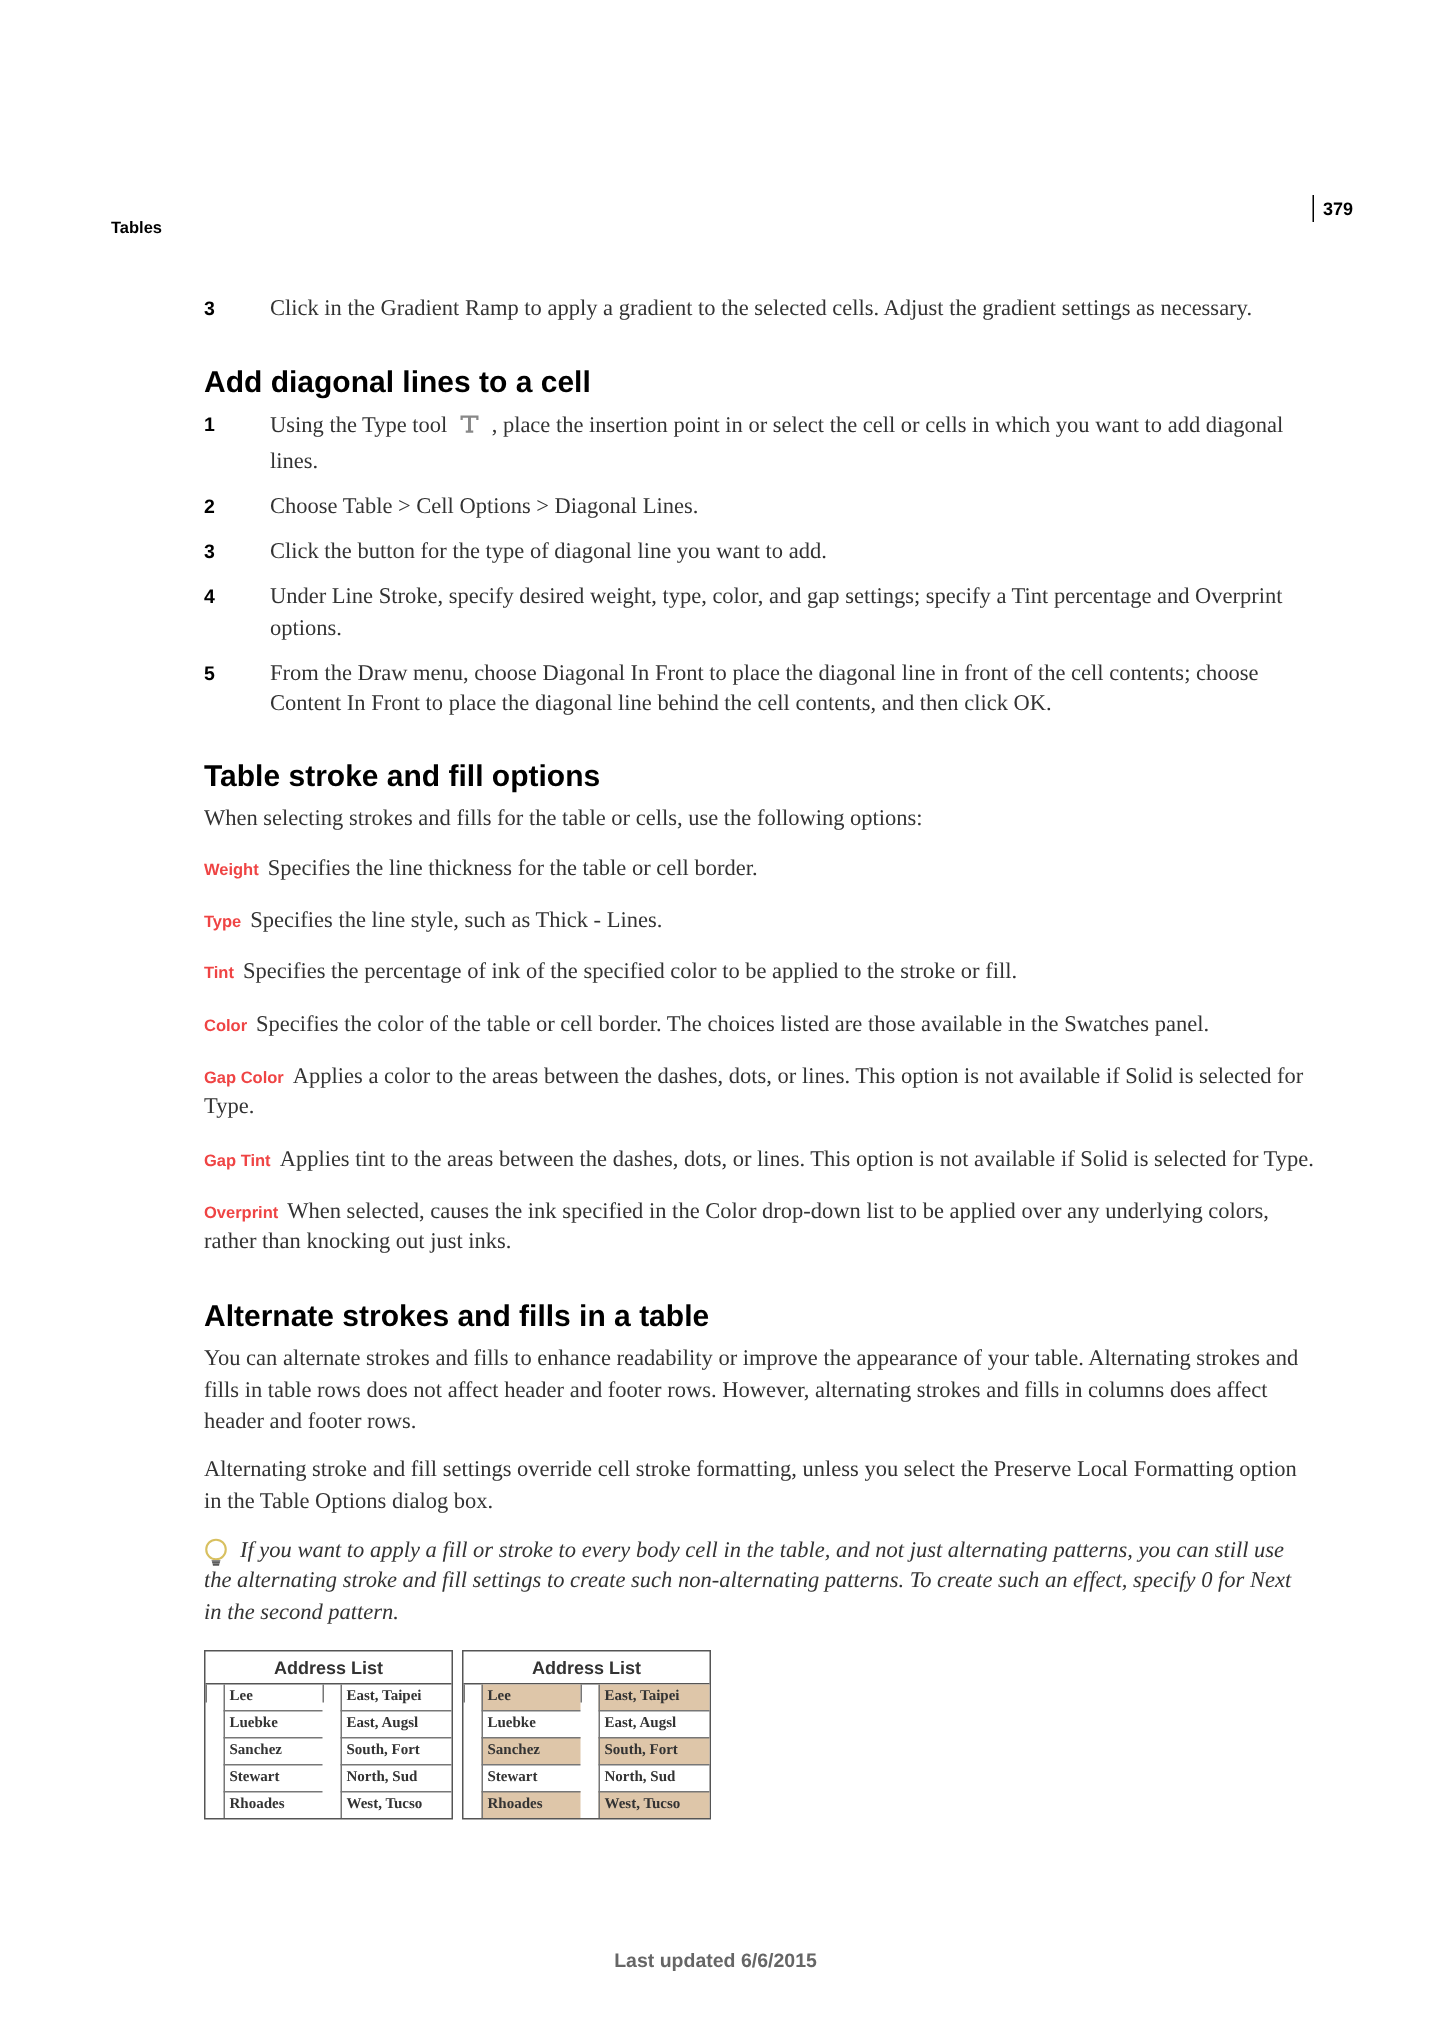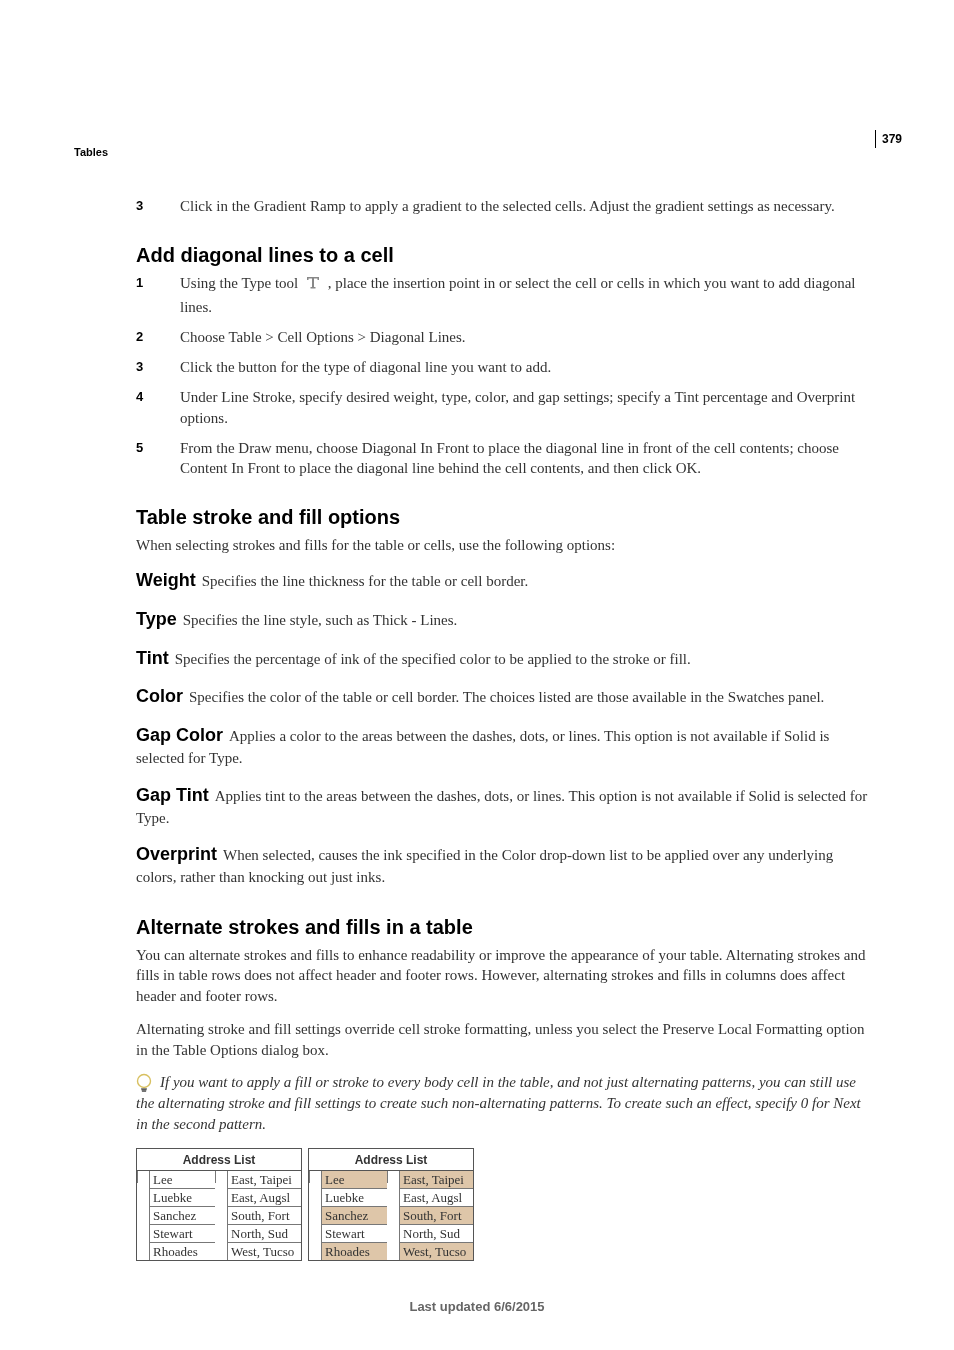--- a/index.html
+++ b/index.html
@@ -73,22 +73,22 @@
     margin: 0 0 12px 0;
   }
   .def {
     font-size: 15px;
     line-height: 1.38;
     margin: 0 0 14px 0;
   }
   .def .term {
     font-family: "Myriad Pro", "Segoe UI", Arial, sans-serif;
     font-weight: 700;
-    font-size: 18px;
-    color: #000000;
+    font-size: 11px;
+    color: #ef4444;
     margin-right: 6px;
   }
   .tip {
     position: relative;
     font-style: italic;
     font-size: 15px;
     line-height: 1.38;
     margin: 8px 0 14px 0;
   }
   .tip .bulb {
@@ -123,22 +123,23 @@
   .addr .title {
     text-align: center;
     font-family: "Myriad Pro", Arial, sans-serif;
     font-weight: 700;
     font-size: 12px;
     padding: 4px 0 3px 0;
   }
   .addr .grid {
     display: grid;
     grid-template-columns: 12px 66px 12px 74px;
-    font-size: 13px;
+    font-size: 10px;
     border-top: 1px solid #555;
+    font-weight: bold;
   }
   .addr .grid > div {
     border-top: 0.6px solid #777;
     border-left: 0.6px solid #777;
     padding: 2.5px 2px 2.5px 3px;
     overflow: hidden;
     white-space: nowrap;
     height: 12px;
     line-height: 12px;
     box-sizing: content-box;

